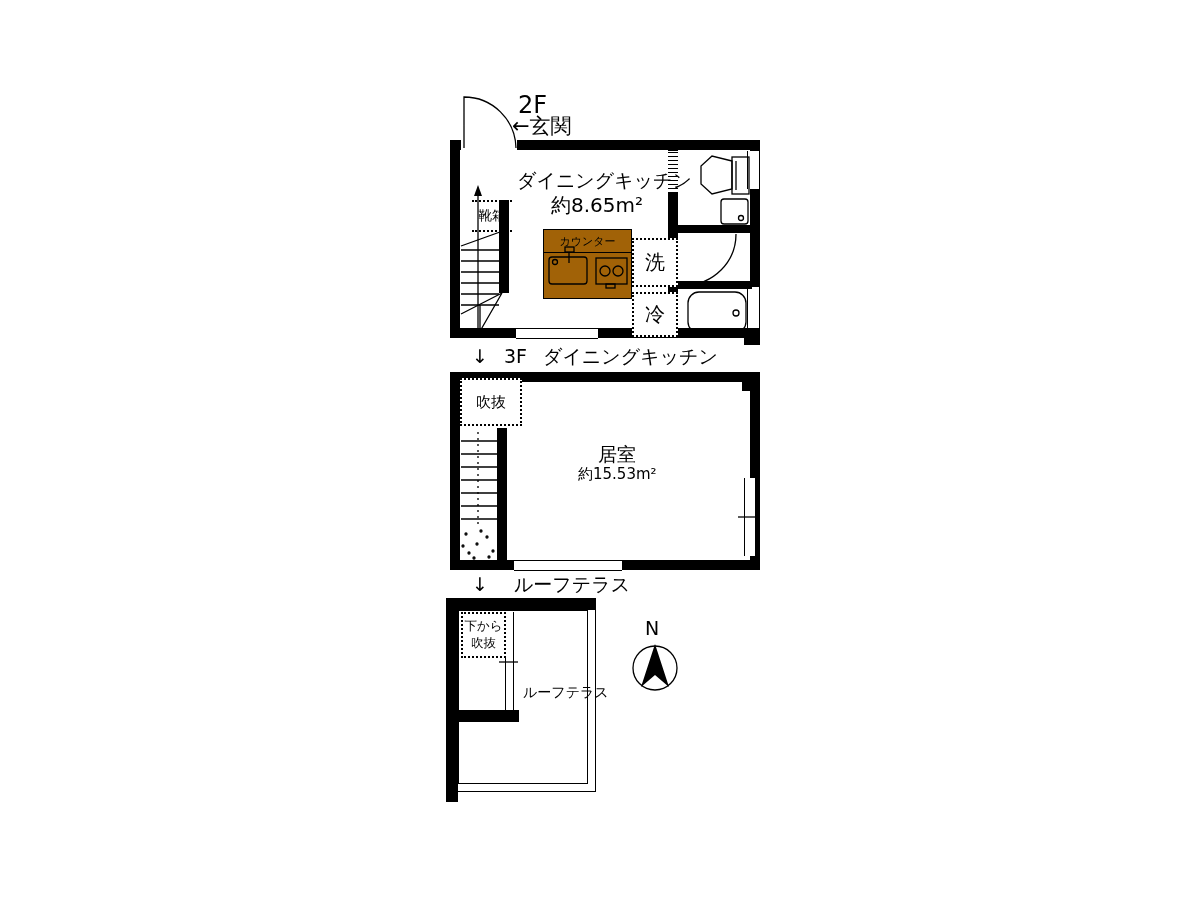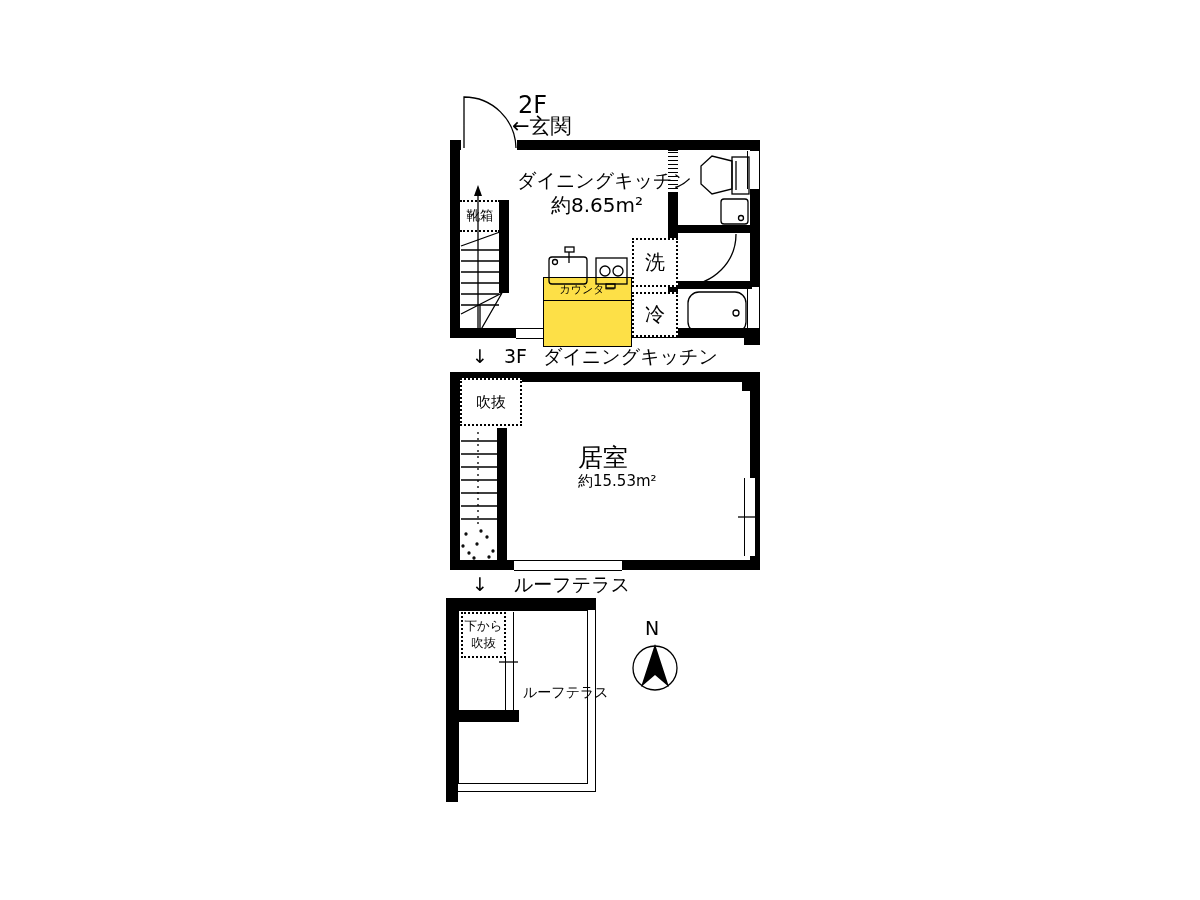--- a/index.html
+++ b/index.html
@@ -34,28 +34,28 @@
   <div class="win-v" style="left:747px;top:287px;width:13px;height:41px;"></div>
   <div class="win-h" style="left:516px;top:328px;width:82px;height:11px;"></div>
   <div class="wall" style="left:744px;top:338px;width:16px;height:7px;"></div>
 
   <div class="wall" style="left:499px;top:200px;width:10px;height:93px;"></div>
   <div class="wall" style="left:668px;top:145px;width:10px;height:193px;"></div>
   <div class="hatch" style="left:668px;top:151px;width:10px;height:42px;"></div>
   <div class="wall" style="left:677px;top:225px;width:75px;height:8px;"></div>
   <div class="wall" style="left:677px;top:281px;width:75px;height:8px;"></div>
 
-  <div class="abs" style="left:460px;top:200px;width:40px;height:32px;border-top:2px dotted #000;border-bottom:2px dotted #000;box-sizing:border-box;z-index:3;display:flex;align-items:center;justify-content:center;text-align:center;">
+  <div class="abs" style="left:472px;top:200px;width:40px;height:32px;border-top:2px dotted #000;border-bottom:2px dotted #000;box-sizing:border-box;z-index:3;display:flex;align-items:center;justify-content:center;text-align:center;">
     <span class="label" style="position:static;font-size:13.5px;">靴箱</span>
   </div>
   <div class="label" style="left:517px;top:172px;width:160px;text-align:center;">
     <div style="font-size:19px;font-family:Liberation Mono, monospace;">ダイニングキッチン</div>
     <div style="font-size:20px;">約8.65m²</div>
   </div>
-  <div class="abs" style="left:543px;top:229px;width:89px;height:70px;border:1.3px solid #000;box-sizing:border-box;background:#fde047;z-index:3;margin-top:48px;">
+  <div class="abs" style="left:543px;top:229px;width:89px;height:70px;border:1.3px solid #000;box-sizing:border-box;background:#a16207;z-index:3;">
     <div style="height:22px;border-bottom:1.3px solid #000;display:flex;align-items:center;justify-content:center;">
       <span style="font-size:11px;">カウンター</span>
     </div>
   </div>
   <div class="dotbox" style="left:632px;top:238px;width:46px;height:49px;">
     <span style="font-size:20px;">洗</span>
   </div>
   <div class="dotbox" style="left:632px;top:292px;width:46px;height:45px;">
     <span style="font-size:20px;">冷</span>
   </div>
@@ -68,21 +68,21 @@
 
   <div class="outline" style="left:450px;top:372px;width:310px;height:198px;"></div>
   <div class="wall" style="left:742px;top:372px;width:18px;height:19px;"></div>
   <div class="win-v" style="left:744px;top:478px;width:12px;height:78px;"></div>
   <div class="win-h" style="left:514px;top:560px;width:108px;height:11px;"></div>
   <div class="wall" style="left:497px;top:428px;width:10px;height:136px;"></div>
   <div class="dotbox" style="left:460px;top:378px;width:62px;height:48px;">
     <span style="font-size:15px;">吹抜</span>
   </div>
   <div class="label" style="left:578px;top:444px;">
-    <div style="font-size:25px;">居室</div>
+    <div style="font-size:19px;margin-left:20px;">居室</div>
     <div style="font-size:15px;">約15.53m²</div>
   </div>
 
   <div class="label" style="left:472px;top:574px;font-size:19px;display:flex;">
     <span>↓</span>
     <span style="margin-left:26px;">ルーフテラス</span>
   </div>
 
   <div class="thin" style="left:458px;top:610px;width:138px;height:182px;border-right:1px solid #000;border-bottom:1px solid #000;"></div>
   <div class="thin" style="left:458px;top:610px;width:130px;height:174px;border:1px solid #000;"></div>

